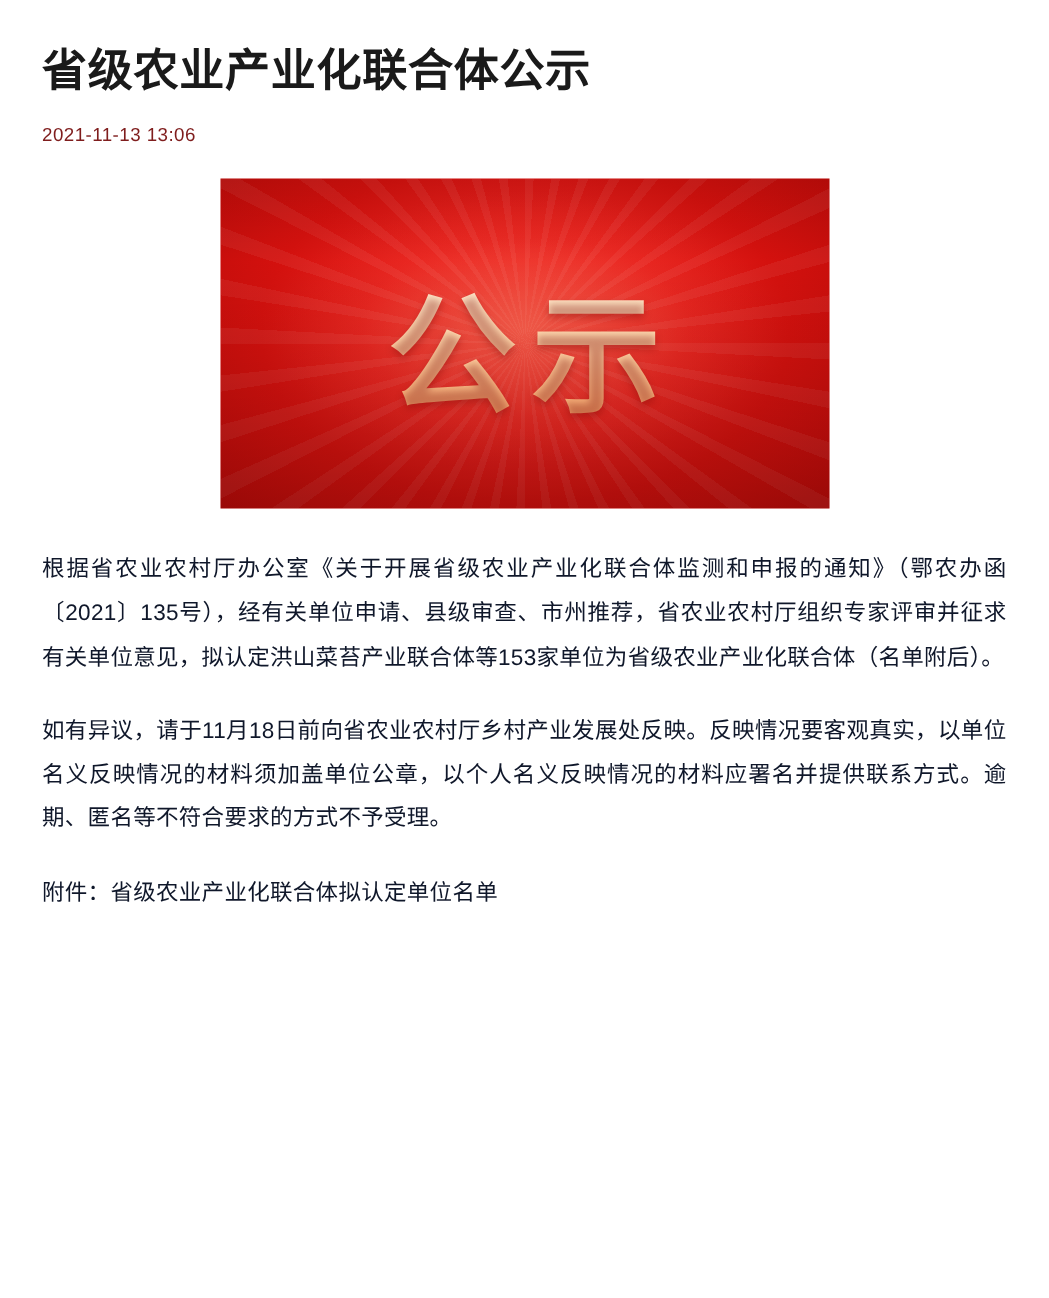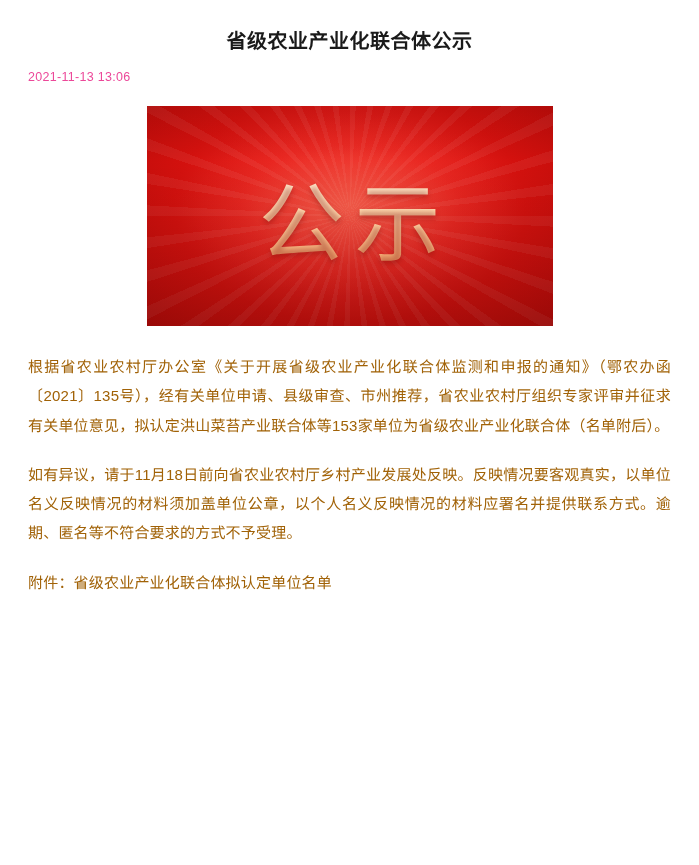--- a/index.html
+++ b/index.html
@@ -15,31 +15,30 @@
     overflow: hidden;
   }
   .page {
     width: 699px;
     min-height: 865px;
     box-sizing: border-box;
     padding: 28px 28px 20px 28px;
     background: #ffffff;
   }
   .article-title {
-    font-size: 20px;
+    font-size: 30px;
     font-weight: bold;
     color: #1a1a1a;
     line-height: 1.3;
     margin: 0 0 16px 0;
     letter-spacing: 0.5px;
-    text-align: center;
   }
   .article-date {
     font-size: 12.5px;
-    color: #ec4899;
+    color: #7f1d1d;
     margin: 0 0 22px 0;
     letter-spacing: 0.3px;
   }
   .figure-wrap {
     margin: 0 0 26px 0;
     display: flex;
     justify-content: center;
   }
   .notice-banner {
     position: relative;
@@ -68,36 +67,36 @@
     inset: 0;
     background:
       radial-gradient(ellipse 60% 60% at 50% 45%, rgba(255,170,120,0.25) 0%, rgba(255,120,80,0.05) 45%, rgba(0,0,0,0.0) 70%),
       linear-gradient(180deg, rgba(0,0,0,0.08) 0%, rgba(0,0,0,0) 25%, rgba(0,0,0,0.18) 100%);
   }
   .notice-banner-text {
     position: relative;
     z-index: 3;
     font-family: "DejaVu Sans", "Liberation Sans", sans-serif;
     font-size: 86px;
-    font-weight: normal;
+    font-weight: bold;
     letter-spacing: 10px;
     color: #ffd9b0;
     background: linear-gradient(180deg, #fff3e2 0%, #ffd9ae 45%, #f6b07a 78%, #e98f55 100%);
     -webkit-background-clip: text;
     background-clip: text;
     -webkit-text-fill-color: transparent;
     text-shadow: 0 3px 5px rgba(120,10,5,0.35);
     padding-left: 10px;
     white-space: nowrap;
     text-align: right;
   }
   .body-text p {
     font-size: 15px;
     line-height: 1.95;
-    color: #a16207;
+    color: #0f172a;
     margin: 0 0 20px 0;
     text-align: justify;
     letter-spacing: 0.2px;
   }
   .body-text p:last-child {
     margin-bottom: 0;
   }
   .sig-block p {
     margin-bottom: 22px;
   }

